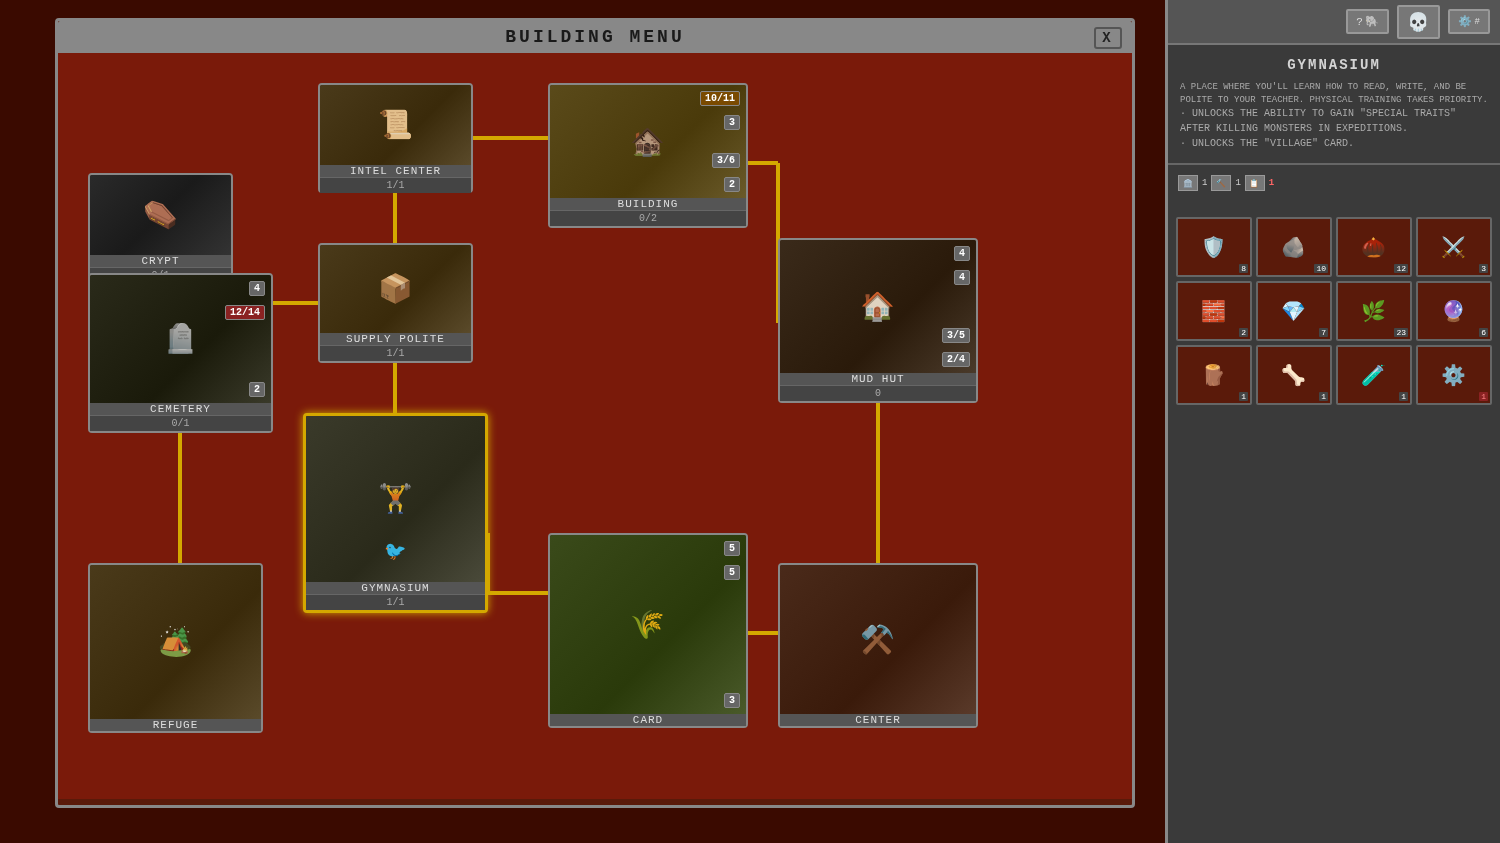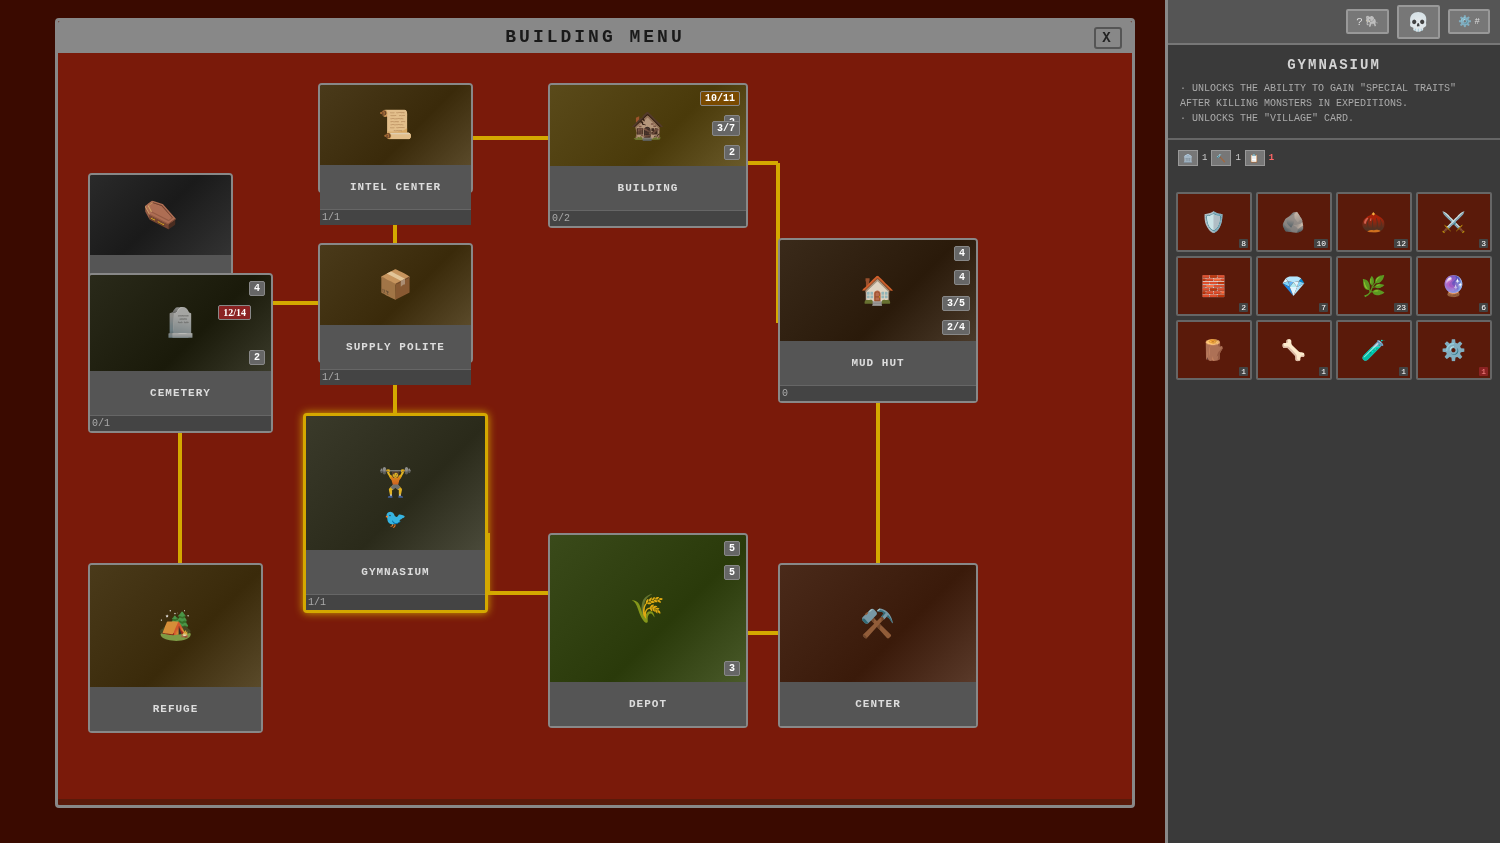--- a/index.html
+++ b/index.html
@@ -85,28 +85,29 @@
       border-radius: 2px 2px 0 0;
       position: relative;
       overflow: hidden;
       min-height: 80px;
     }
 
     .card-label {
       background: #555;
       text-align: center;
       font-size: 11px;
-      font-weight: bold;
+      font-weight: normal;
       color: #ddd;
-      padding: 16px 2px;
+      padding: 0 2px;
       letter-spacing: 1px;
     }
 
     .card-counter {
       background: #444;
+      text-align: center;
       font-size: 10px;
       color: #aaa;
       padding: 2px;
       border-top: 1px solid #666;
     }
 
     
     .resource-badge {
       position: absolute;
       background: #666;
@@ -454,40 +455,40 @@
         </div>
         <div class="card-label">INTEL CENTER</div>
         <div class="card-counter">1/1</div>
       </div>
 
       <div class="building-card warehouse-card">
         <div class="card-image bg-warehouse" style="position:relative">
           <div class="pixel-building">🏚️</div>
           <div class="resource-badge orange-val" style="top:6px;right:6px;">10/11</div>
           <div class="resource-badge" style="top:30px;right:6px;">3</div>
-          <div class="resource-badge" style="bottom:30px;right:6px;">3/7</div>
+          <div class="resource-badge" style="bottom:30px;right:6px;">3/6</div>
           <div class="resource-badge" style="bottom:6px;right:6px;">2</div>
         </div>
         <div class="card-label">BUILDING</div>
         <div class="card-counter">0/2</div>
       </div>
 
       <div class="building-card supply-card">
         <div class="card-image bg-supply">
           <div class="pixel-building">📦</div>
         </div>
         <div class="card-label">SUPPLY POLITE</div>
         <div class="card-counter">1/1</div>
       </div>
 
       <div class="building-card cemetery-card">
         <div class="card-image bg-cemetery" style="position:relative">
           <div class="pixel-building">🪦</div>
           <div class="resource-badge" style="top:6px;right:6px;">4</div>
-          <div class="resource-badge red-val" style="top:30px;right:20px;font-family:Liberation Serif, serif;">12/14</div>
+          <div class="resource-badge red-val" style="top:30px;right:6px;">12/14</div>
           <div class="resource-badge" style="bottom:6px;right:6px;">2</div>
         </div>
         <div class="card-label">CEMETERY</div>
         <div class="card-counter">0/1</div>
       </div>
 
       <div class="building-card mudhut-card">
         <div class="card-image bg-mudhut" style="position:relative">
           <div class="pixel-building">🏠</div>
           <div class="resource-badge" style="top:6px;right:6px;">4</div>
@@ -516,21 +517,21 @@
         <div class="card-label">REFUGE</div>
       </div>
 
       <div class="building-card farm-card">
         <div class="card-image bg-farm" style="position:relative">
           <div class="pixel-building">🌾</div>
           <div class="resource-badge" style="top:6px;right:6px;">5</div>
           <div class="resource-badge" style="top:30px;right:6px;">5</div>
           <div class="resource-badge" style="bottom:6px;right:6px;">3</div>
         </div>
-        <div class="card-label">DEPOT</div>
+        <div class="card-label">CARD</div>
       </div>
 
       <div class="building-card smelter-card">
         <div class="card-image bg-smelter">
           <div class="pixel-building">⚒️</div>
         </div>
         <div class="card-label">CENTER</div>
       </div>
 
     </div>
@@ -548,20 +549,21 @@
       <span class="skull-icon">💀</span>
     </div>
     <div class="top-btn">
       <span>⚙️</span>
       <span style="font-size:9px;">#</span>
     </div>
   </div>
 
   <div class="sidebar-building-info">
     <div class="sidebar-building-title">GYMNASIUM</div>
+    <div class="sidebar-building-desc">A PLACE WHERE YOU'LL LEARN HOW TO READ, WRITE, AND BE POLITE TO YOUR TEACHER. PHYSICAL TRAINING TAKES PRIORITY.</div>
     <div class="sidebar-building-effects">
       <div>· UNLOCKS THE ABILITY TO GAIN "SPECIAL TRAITS" AFTER KILLING MONSTERS IN EXPEDITIONS.</div>
       <div>· UNLOCKS THE "VILLAGE" CARD.</div>
     </div>
   </div>
 
   <div class="sidebar-resources">
     <div class="sidebar-icon-row">
       <div style="display:flex;align-items:center;gap:4px;">
         <div class="small-icon">🏛️</div>

